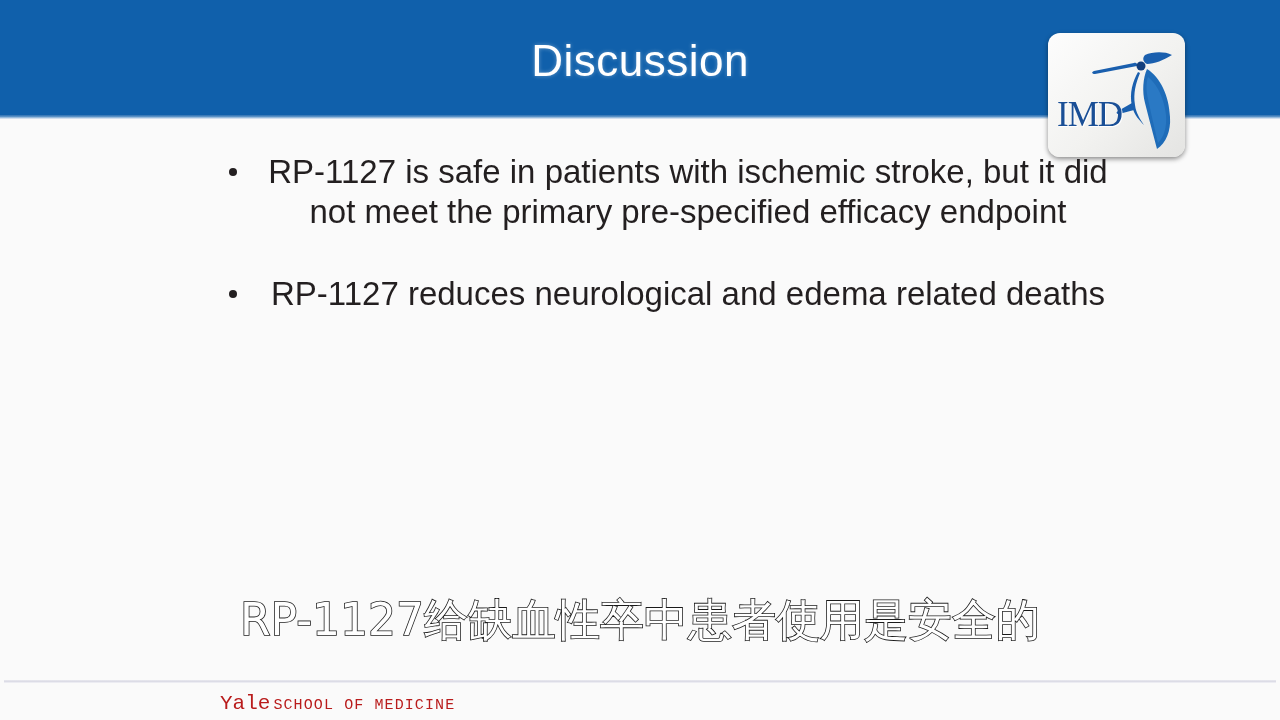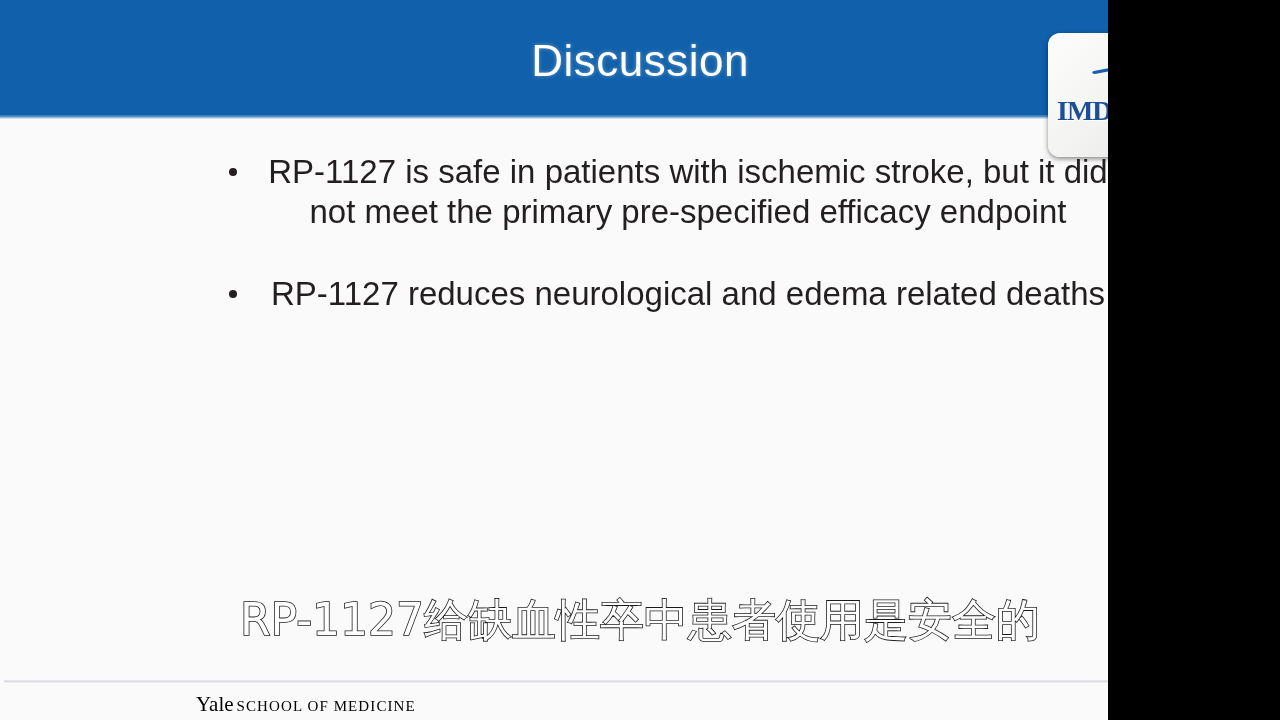--- a/index.html
+++ b/index.html
@@ -9,21 +9,21 @@
   }
   body {
     width: 1280px;
     height: 720px;
     overflow: hidden;
     font-family: "Liberation Sans", sans-serif;
   }
 
   #slide {
     position: relative;
-    width: 1108px;
+    width: 1280px;
     height: 720px;
     background: #fafafa;
     overflow: hidden;
   }
 
   
   #header-bar {
     position: absolute;
     left: 0;
     top: 0;
@@ -64,22 +64,22 @@
     border-radius: 12px;
     box-shadow: 0 2px 5px rgba(0,0,0,0.45);
     overflow: hidden;
   }
   #logo-svg { display: block; width: 137px; height: 124px; }
   #logo-text {
     position: absolute;
     left: 9px;
     top: 62px;
     font-family: "Liberation Serif", serif;
-    font-weight: bold;
-    font-size: 28px;
+    font-weight: normal;
+    font-size: 35px;
     color: #1a4f96;
     letter-spacing: -1px;
     text-shadow: 1px 1px 0 rgba(255,255,255,0.9);
   }
 
   
   #bullet-list {
     position: absolute;
     left: 216px;
     top: 152px;
@@ -109,24 +109,24 @@
   #footer-rule {
     position: absolute;
     left: 4px;
     top: 680px;
     width: 1272px;
     height: 3px;
     background: linear-gradient(to bottom, #e9e9ef 0%, #dcdce6 50%, #f4f4f8 100%);
   }
   #footer-brand {
     position: absolute;
-    left: 196px;
+    left: 220px;
     top: 692px;
-    font-family: Liberation Serif, serif;
-    color: #000000;
+    font-family: Liberation Mono, monospace;
+    color: #b91c1c;
     white-space: nowrap;
   }
   #footer-brand .yale-word {
     font-size: 21px;
   }
   #footer-brand .school-word {
     font-size: 15px;
     letter-spacing: 1.1px;
     margin-left: 3px;
   }

